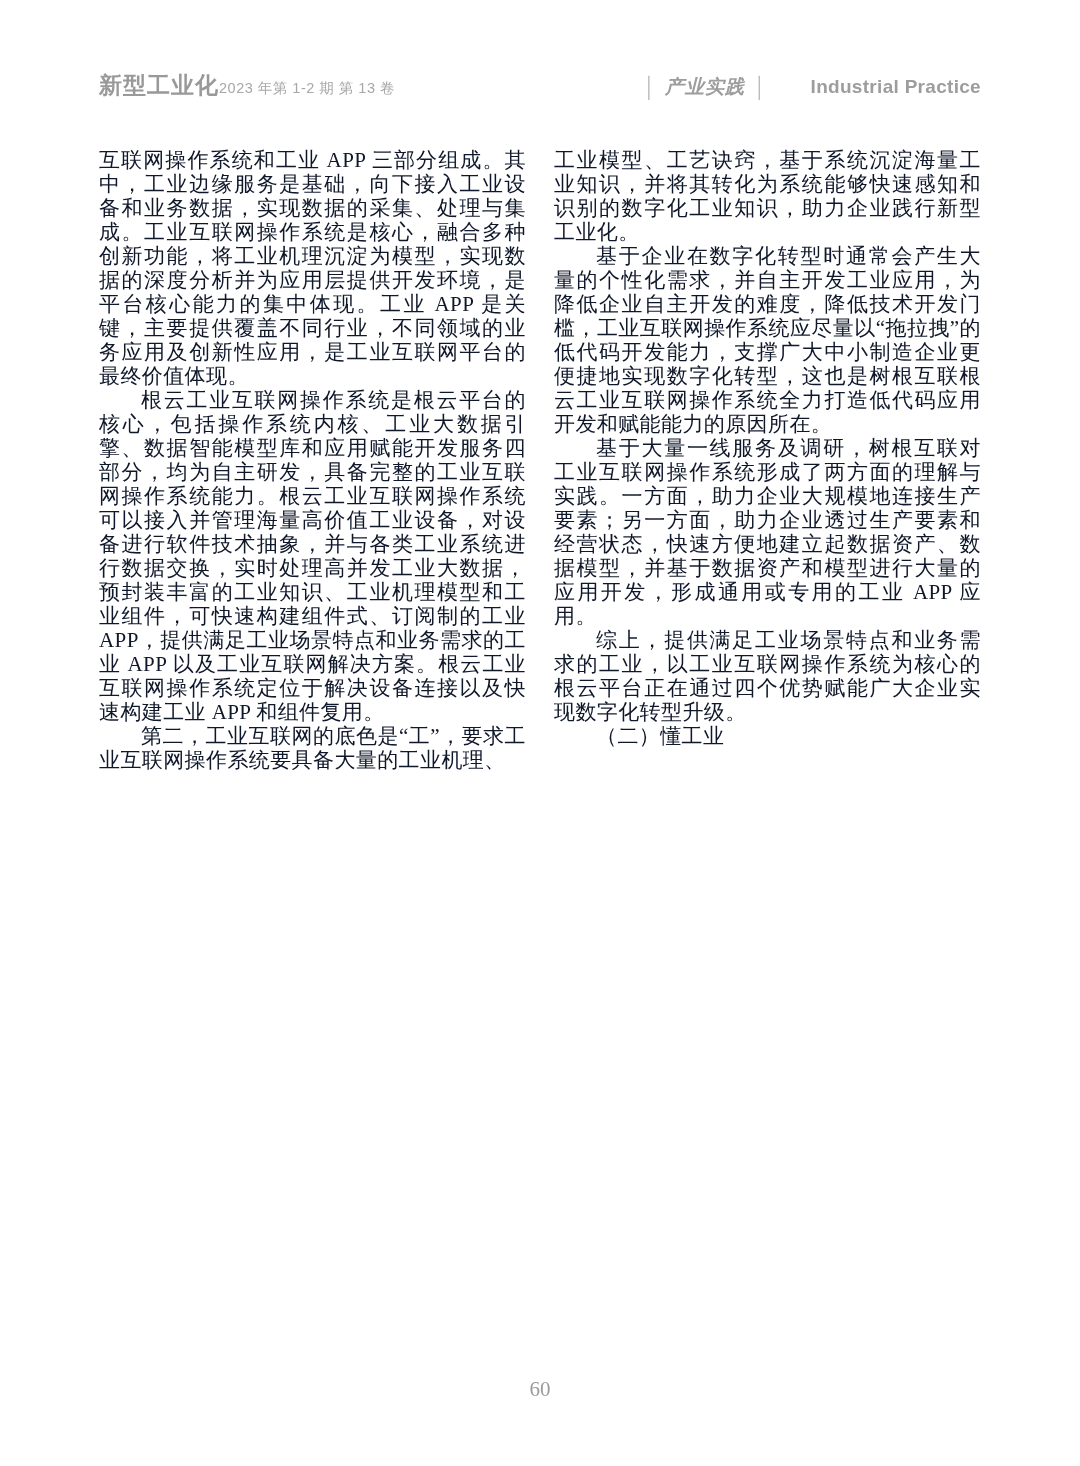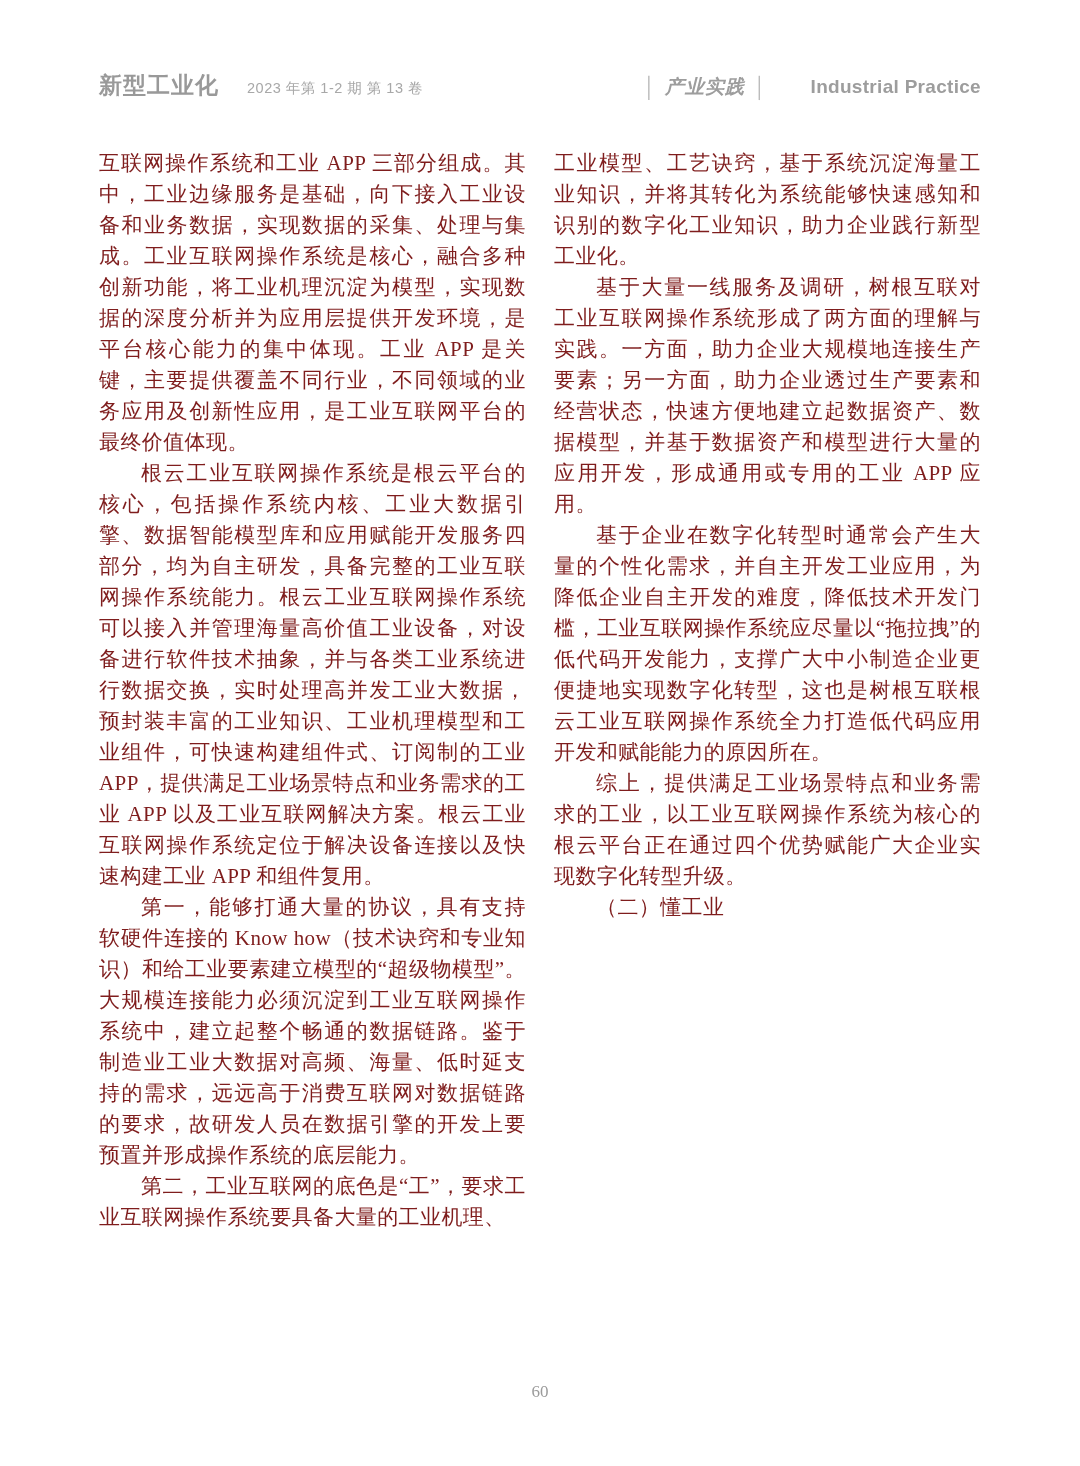--- a/index.html
+++ b/index.html
@@ -22,21 +22,21 @@
   .page-header {
     display: flex;
     justify-content: space-between;
     align-items: baseline;
     height: 28px;
     font-family: "Liberation Sans", "DejaVu Sans", sans-serif;
   }
   .header-left {
     display: flex;
     align-items: baseline;
-    gap: 28px;
+    gap: 0;
   }
   .journal-title {
     font-size: 23px;
     font-weight: bold;
     color: #999999;
     letter-spacing: 1px;
   }
   .issue-info {
     font-size: 14.5px;
     color: #a8a8a8;
@@ -70,39 +70,39 @@
   }
   
   .columns {
     display: flex;
     gap: 28px;
     margin-top: 50px;
   }
   .column {
     width: 427px;
     font-size: 21px;
-    line-height: 31px;
-    color: #7f1d1d;
+    line-height: 24px;
+    color: #0f172a;
     text-align: justify;
     letter-spacing: 0.4px;
   }
   .column p {
     margin: 0;
   }
   .column p.indent {
     text-indent: 2em;
   }
   
   .page-footer {
     position: absolute;
     left: 0;
     right: 0;
     bottom: 64px;
     text-align: center;
-    font-size: 17px;
+    font-size: 21px;
     color: #9b9b9b;
     font-family: "Liberation Serif", "DejaVu Serif", serif;
   }
 </style>
 </head>
 <body>
 
 <div class="page">
 
   <header class="page-header">
@@ -115,27 +115,26 @@
       <span class="section-cn">产业实践</span>
       <span class="vbar">│</span>
       <span class="section-en">Industrial Practice</span>
     </div>
   </header>
 
   <main class="columns">
     <section class="column" id="col-left">
         <p>互联网操作系统和工业 APP 三部分组成。其中，工业边缘服务是基础，向下接入工业设备和业务数据，实现数据的采集、处理与集成。工业互联网操作系统是核心，融合多种创新功能，将工业机理沉淀为模型，实现数据的深度分析并为应用层提供开发环境，是平台核心能力的集中体现。工业 APP 是关键，主要提供覆盖不同行业，不同领域的业务应用及创新性应用，是工业互联网平台的最终价值体现。</p>
         <p class="indent">根云工业互联网操作系统是根云平台的核心，包括操作系统内核、工业大数据引擎、数据智能模型库和应用赋能开发服务四部分，均为自主研发，具备完整的工业互联网操作系统能力。根云工业互联网操作系统可以接入并管理海量高价值工业设备，对设备进行软件技术抽象，并与各类工业系统进行数据交换，实时处理高并发工业大数据，预封装丰富的工业知识、工业机理模型和工业组件，可快速构建组件式、订阅制的工业 APP，提供满足工业场景特点和业务需求的工业 APP 以及工业互联网解决方案。根云工业互联网操作系统定位于解决设备连接以及快速构建工业 APP 和组件复用。</p>
-        <p class="indent">第一，能够打通大量的协议，具有支持软硬件连接的 Know how（技术诀窍和专业知识）和给工业要素建立模型的“超级物模型”。大规模连接能力必须沉淀到工业互联网操作系统中，建立起整个畅通的数据链路。鉴于制造业工业大数据对高频、海量、低时延支持的需求，远远高于消费互联网对数据链路的要求，故研发人员在数据引擎的开发上要预置并形成操作系统的底层能力。</p>
         <p class="indent">第二，工业互联网的底色是“工”，要求工业互联网操作系统要具备大量的工业机理、</p>
       </section>
     <section class="column" id="col-right">
         <p>工业模型、工艺诀窍，基于系统沉淀海量工业知识，并将其转化为系统能够快速感知和识别的数字化工业知识，助力企业践行新型工业化。</p>
+        <p class="indent">基于企业在数字化转型时通常会产生大量的个性化需求，并自主开发工业应用，为降低企业自主开发的难度，降低技术开发门槛，工业互联网操作系统应尽量以“拖拉拽”的低代码开发能力，支撑广大中小制造企业更便捷地实现数字化转型，这也是树根互联根云工业互联网操作系统全力打造低代码应用开发和赋能能力的原因所在。</p>
         <p class="indent">基于大量一线服务及调研，树根互联对工业互联网操作系统形成了两方面的理解与实践。一方面，助力企业大规模地连接生产要素；另一方面，助力企业透过生产要素和经营状态，快速方便地建立起数据资产、数据模型，并基于数据资产和模型进行大量的应用开发，形成通用或专用的工业 APP 应用。</p>
-        <p class="indent">基于企业在数字化转型时通常会产生大量的个性化需求，并自主开发工业应用，为降低企业自主开发的难度，降低技术开发门槛，工业互联网操作系统应尽量以“拖拉拽”的低代码开发能力，支撑广大中小制造企业更便捷地实现数字化转型，这也是树根互联根云工业互联网操作系统全力打造低代码应用开发和赋能能力的原因所在。</p>
         <p class="indent">综上，提供满足工业场景特点和业务需求的工业，以工业互联网操作系统为核心的根云平台正在通过四个优势赋能广大企业实现数字化转型升级。</p>
         <p class="indent">（二）懂工业</p>
       </section>
   </main>
 
   <footer class="page-footer">
     <span>60</span>
   </footer>
 
 </div>

